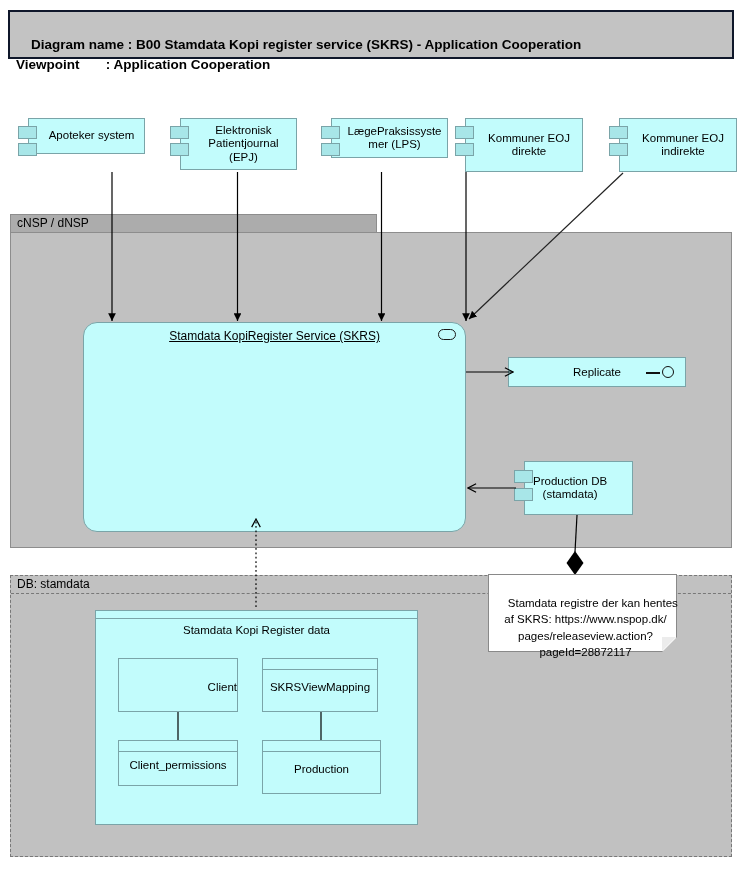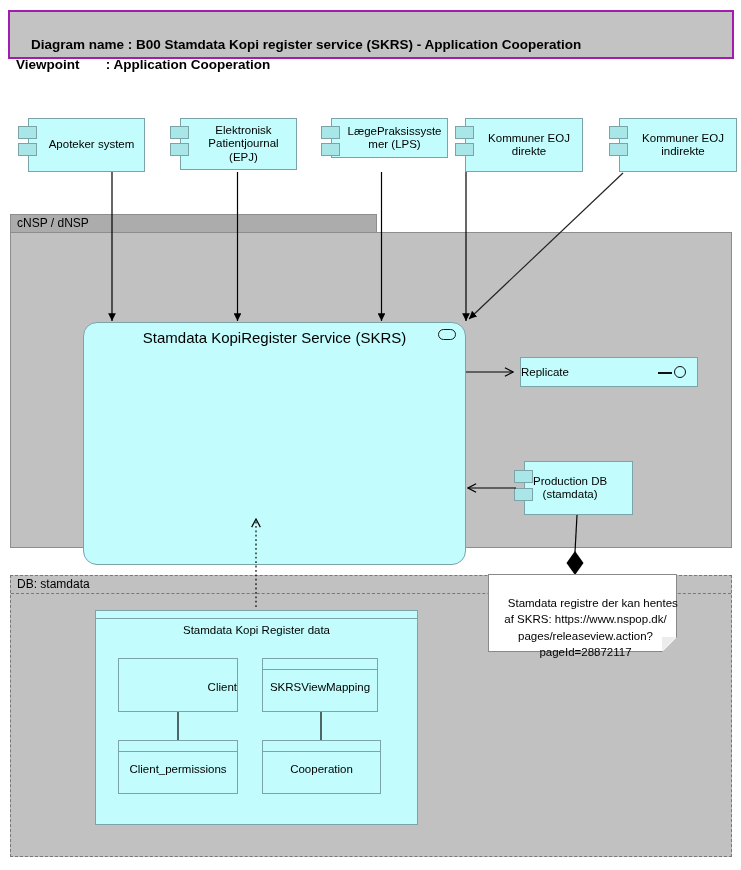--- a/index.html
+++ b/index.html
@@ -1,21 +1,21 @@
 <!DOCTYPE html>
 <html><head>
 <meta charset="utf-8">
 <style>
   html,body{margin:0;padding:0;background:#fff;}
   .canvas{position:relative;width:741px;height:870px;background:#ffffff;
           font-family:"Liberation Sans",sans-serif;color:#000;overflow:hidden;}
 
   
   .titlebar{position:absolute;left:8px;top:10px;width:716px;height:42px;
-            background:#c3c3c3;border:2px solid #a21caf;
+            background:#c3c3c3;border:2px solid #0f172a;
             font-weight:bold;font-size:13.5px;line-height:20px;
             padding:3px 0 0 6px;white-space:pre;}
 
   
   .el{position:absolute;background:#c2fcfc;border:1.5px solid #7aa4a8;box-sizing:border-box;}
   .app{display:flex;align-items:center;justify-content:center;text-align:center;
        font-size:11.5px;line-height:13.5px;padding-left:10px;white-space:pre-line;}
   .cicon{position:absolute;left:-11px;width:17px;height:11px;background:#a8e6e8;
          border:1.4px solid #7aa4a8;}
   .cicon.t{top:7px}.cicon.b{top:24px}
@@ -25,28 +25,28 @@
            background:#acacac;border:1px solid #8d8d8d;border-bottom:none;
            font-size:12px;padding:1px 0 0 6px;box-sizing:content-box;}
   .grp-body{position:absolute;left:10px;top:232px;width:722px;height:316px;
             background:#c1c1c1;border:1px solid #8d8d8d;box-sizing:border-box;}
   .grp-db{position:absolute;left:10px;top:575px;width:722px;height:282px;
           background:#c1c1c1;border:1.5px dashed #787878;box-sizing:border-box;}
   .grp-db-label{height:16px;border-bottom:1.5px dashed #787878;
                 font-size:12px;padding:1px 0 0 6px;}
 
   
-  .skrs{left:83px;top:322px;width:383px;height:243px;border-radius:14px;
-        font-size:15px;text-align:center;padding-top:6px;}
+  .skrs{left:83px;top:322px;width:383px;height:210px;border-radius:14px;
+        font-size:12px;text-align:center;padding-top:6px;text-decoration:underline;}
   .service-icon{position:absolute;right:9px;top:6px;width:16px;height:9px;
                 border:1.6px solid #1a1a1a;border-radius:6px;background:#c2fcfc;}
 
   
-  .replicate{left:520px;top:357px;width:178px;height:30px;display:flex;
-             align-items:center;font-size:11.5px;}
+  .replicate{left:508px;top:357px;width:178px;height:30px;display:flex;
+             align-items:center;justify-content:center;font-size:11.5px;}
   .ifc-line{position:absolute;right:25px;top:14px;width:14px;height:1.5px;background:#111;}
   .ifc-circle{position:absolute;right:11px;top:8px;width:12px;height:12px;
               border:1.5px solid #111;border-radius:50%;box-sizing:border-box;}
 
   
   .proddb{left:524px;top:461px;width:109px;height:54px;display:flex;align-items:center;
           justify-content:flex-start;text-align:center;font-size:11.5px;line-height:13.5px;
           padding-left:8px;white-space:pre-line;}
 
   
@@ -81,21 +81,21 @@
 
   <div class="grp-tab">
     <span>cNSP / dNSP</span>
   </div>
   <div class="grp-body"></div>
 
   <div class="grp-db">
     <div class="grp-db-label">DB: stamdata</div>
   </div>
 
-  <div class="el app boxlayer" style="left:28px;top:118px;width:117px;height:54px;">
+  <div class="el app boxlayer" style="left:28px;top:118px;width:117px;height:36px;">
     <span class="cicon t"></span>
     <span class="cicon b"></span>
     <span>Apoteker system</span>
   </div>
 
   <div class="el app boxlayer" style="left:180px;top:118px;width:117px;height:52px;">
     <span class="cicon t"></span>
     <span class="cicon b"></span>
     <span>Elektronisk
 Patientjournal
@@ -147,27 +147,27 @@
   </div>
 
   <div class="el entity boxlayer" style="left:118px;top:658px;width:120px;height:54px;align-items:flex-end;">
     <div class="ent-strip"></div>
     <div class="ent-label">Client</div>
   </div>
   <div class="el entity boxlayer" style="left:262px;top:658px;width:116px;height:54px;">
     <div class="ent-strip"></div>
     <div class="ent-label">SKRSViewMapping</div>
   </div>
-  <div class="el entity boxlayer" style="left:118px;top:740px;width:120px;height:54px;">
+  <div class="el entity boxlayer" style="left:118px;top:740px;width:120px;height:46px;">
     <div class="ent-strip"></div>
     <div class="ent-label">Client_permissions</div>
   </div>
   <div class="el entity boxlayer" style="left:262px;top:740px;width:119px;height:54px;">
     <div class="ent-strip"></div>
-    <div class="ent-label">Cooperation</div>
+    <div class="ent-label">Production</div>
   </div>
 
   <svg class="lines" width="741" height="870">
     <defs>
       <marker id="af" viewBox="0 0 10 10" refX="10" refY="5" markerWidth="6.5" markerHeight="6.5" orient="auto">
         <path d="M0,0 L10,5 L0,10 z" fill="#000"></path>
       </marker>
       <marker id="ao" viewBox="0 0 10 10" refX="9" refY="5" markerWidth="9" markerHeight="9" orient="auto">
         <path d="M1.5,1 L9,5 L1.5,9" fill="none" stroke="#000" stroke-width="1.1"></path>
       </marker>

